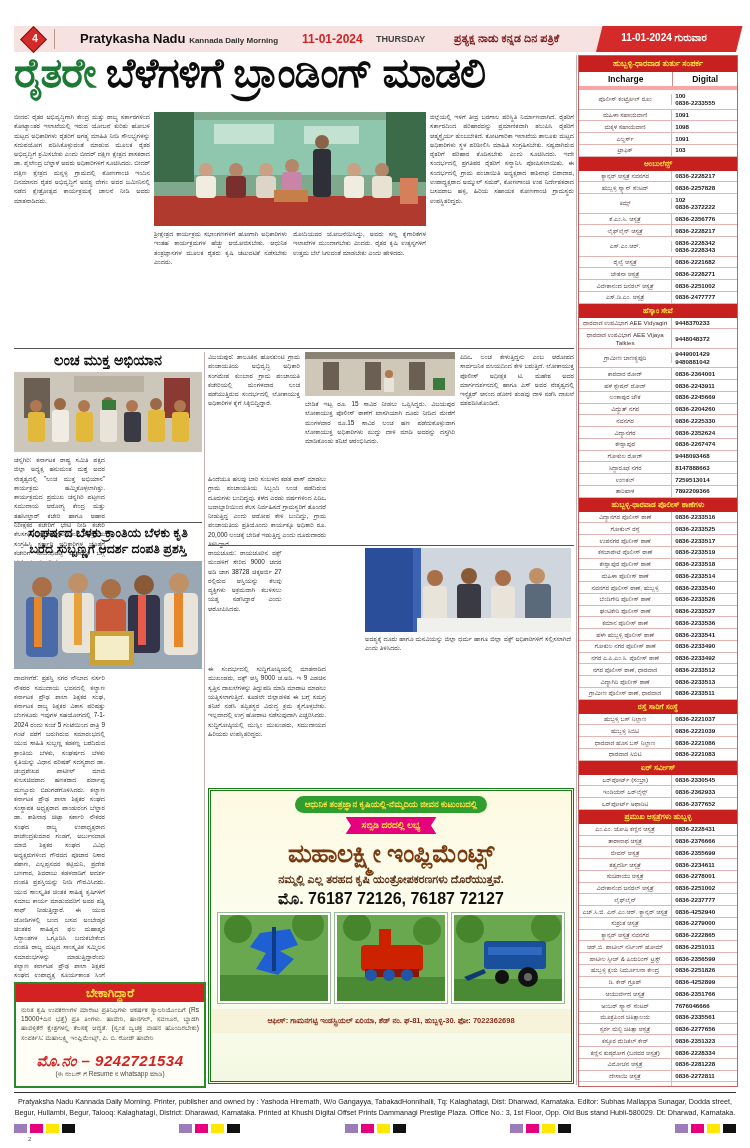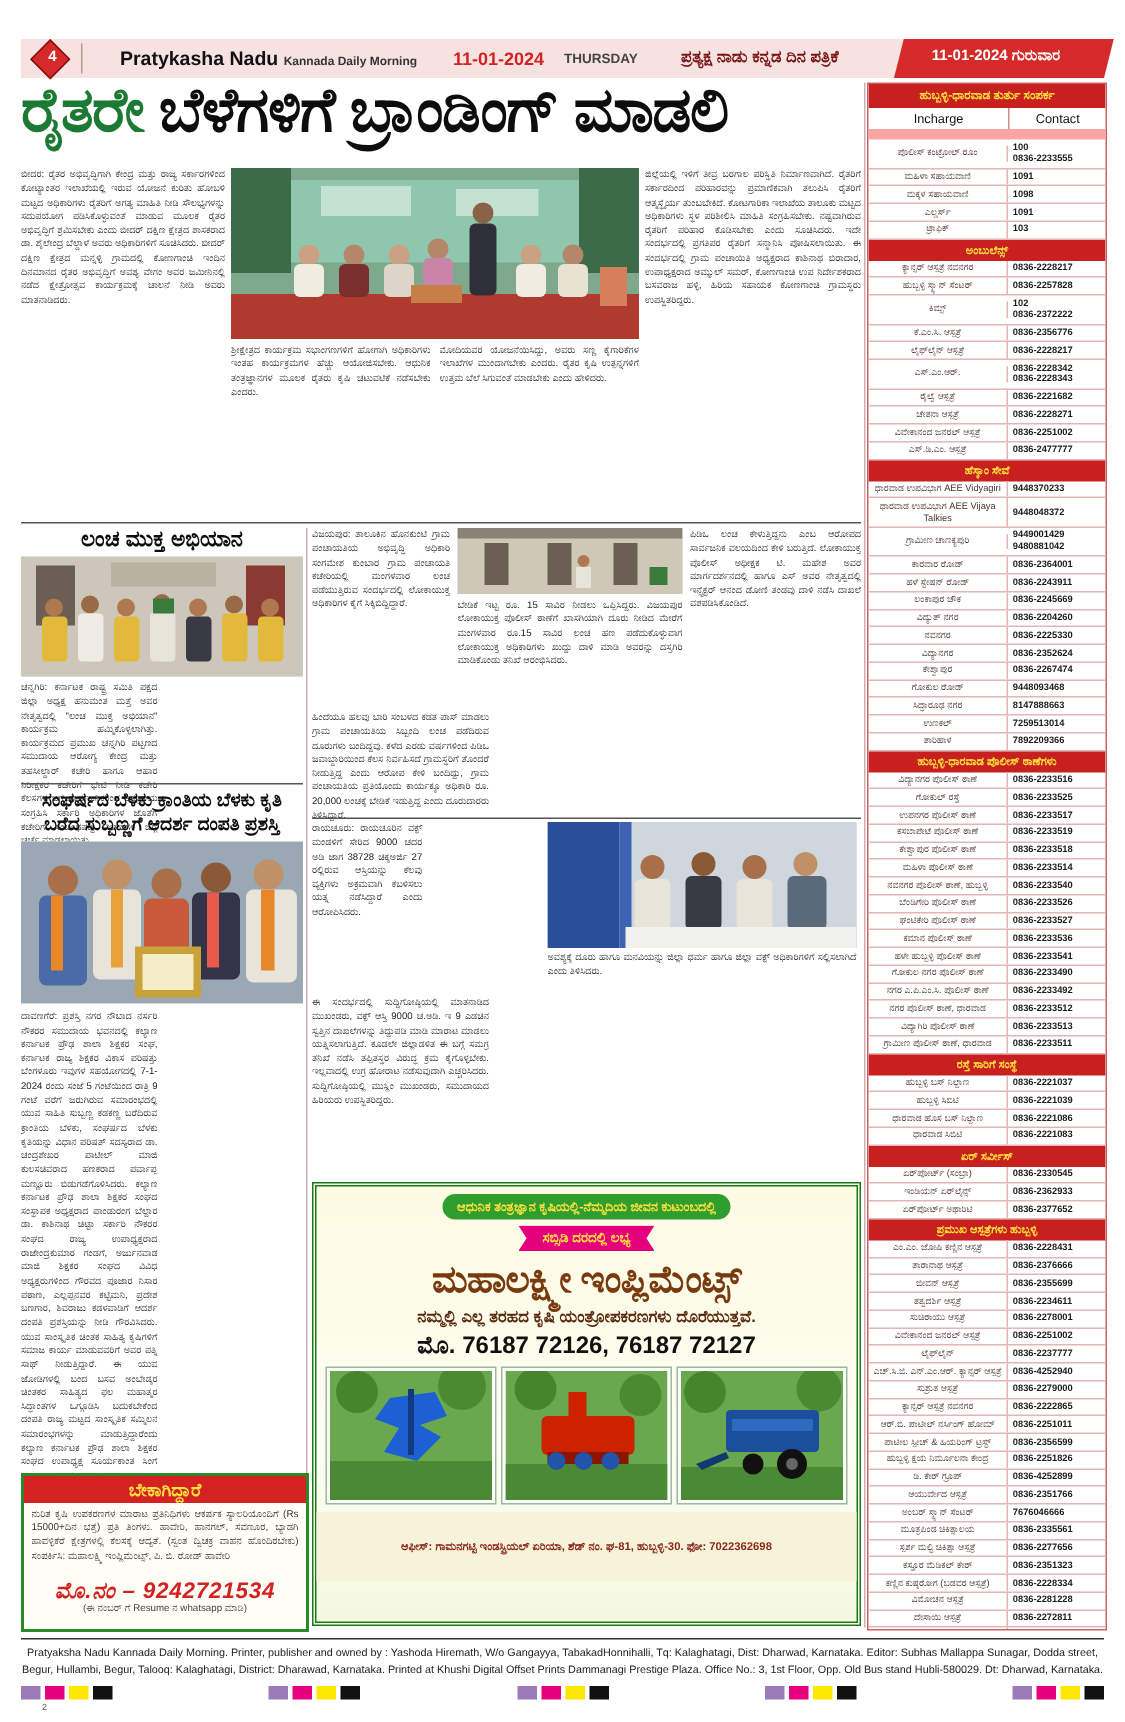--- a/index.html
+++ b/index.html
@@ -18,21 +18,21 @@
   .m-ribbon{position:absolute;right:0;top:0;width:140px;height:26px;background:#d42a2a;transform:skewX(-14deg);transform-origin:bottom;}
   .m-ribbon-text{position:absolute;right:6px;top:6px;width:132px;text-align:center;font-size:10px;font-weight:bold;color:#fff;}
 
   
   .headline{position:absolute;left:14px;top:50px;width:562px;height:56px;font-size:41px;font-weight:800;letter-spacing:-1px;color:#0d0d0d;white-space:nowrap;}
   .headline .green{color:#1d7a34;}
 
   
   .sidebar{position:absolute;left:578px;top:55px;width:158px;height:1030px;border:1px solid #c86060;overflow:hidden;background:#fff;}
   .sb-title{background:#c81f1f;color:#ffe23c;font-weight:bold;font-size:8px;text-align:center;padding:3px 1px;}
-  .sb-colhead{display:flex;border-bottom:7px solid #fca5a5;font-weight:normal;font-size:8.5px;color:#111;}
+  .sb-colhead{display:flex;border-bottom:4px solid #fca5a5;font-weight:bold;font-size:8.5px;color:#111;}
   .sb-colhead span{padding:2px;text-align:center;}
   .sb-band{background:#c81f1f;color:#ffe23c;font-weight:bold;font-size:7.5px;text-align:center;padding:2px 1px;}
   .srow{display:flex;border-bottom:1px solid #e3b6b6;align-items:center;}
   .sname{width:60%;font-size:6.2px;color:#4a3030;text-align:center;padding:1.5px 2px;line-height:1.25;border-right:1px solid #e3b6b6;}
   .scontact{width:40%;font-size:6.2px;color:#1a1a1a;font-weight:bold;text-align:left;padding:1.5px 3px;line-height:1.25;white-space:pre-line;}
   .vline-main{position:absolute;left:576px;top:55px;width:1px;height:1030px;background:#c9b0b0;}
 
   
   .btxt{font-size:6.4px;line-height:1.45;color:#222;text-align:justify;overflow:hidden;}
   .h2k{font-weight:800;color:#0d0d0d;text-align:center;}
@@ -74,21 +74,21 @@
 
   
   .ad{position:absolute;left:208px;top:788px;width:366px;height:296px;border:3px double #1a7a1a;background:linear-gradient(#fdfae2,#fcfef2 60%,#f3f8e2);text-align:center;box-sizing:border-box;}
   .ad-banner{display:inline-block;margin-top:5px;background:#2f9e2f;color:#ffe23c;font-weight:bold;font-size:8.5px;border-radius:9px;padding:3px 10px;}
   .ad-ribbon{display:inline-block;margin-top:4px;background:#e5007e;color:#ffe23c;font-weight:bold;font-size:9px;padding:3px 16px;clip-path:polygon(0 0,100% 0,94% 50%,100% 100%,0 100%,6% 50%);}
   .ad-title{margin-top:5px;font-size:25px;font-weight:800;color:#7a3a10;letter-spacing:-.5px;}
   .ad-sub{margin-top:4px;font-size:11px;font-weight:bold;color:#5a2a10;}
   .ad-phone{margin-top:4px;font-size:16px;font-weight:800;color:#111;}
   .ad-imgs{display:flex;justify-content:space-between;padding:5px 7px 0 7px;}
   .ad-imgs svg{border:2px solid #ffffff;outline:1px solid #9ab89a;}
-  .ad-addr{margin-top:6px;font-size:7.5px;font-weight:bold;color:#8a2a1a;background:#f7f3da;padding:18px 2px;}
+  .ad-addr{margin-top:6px;font-size:7.5px;font-weight:bold;color:#8a2a1a;background:#f7f3da;padding:7px 2px;}
 
   
   .footer{position:absolute;left:14px;top:1092px;width:722px;border-top:1px solid #333;padding-top:4px;font-size:7.2px;line-height:1.5;color:#222;text-align:center;}
   .regmarks{position:absolute;left:14px;top:1124px;width:722px;display:flex;justify-content:space-between;align-items:center;}
   .rg{display:flex;gap:3px;align-items:center;}
   .rg i{display:block;width:13px;height:9px;}
   .pageno{position:absolute;left:28px;top:1136px;font-size:6px;color:#555;}
 </style>
 </head>
 <body>
@@ -328,21 +328,21 @@
     <div class="w-head">ಬೇಕಾಗಿದ್ದಾರೆ</div>
     <div class="w-body">ನುರಿತ ಕೃಷಿ ಉಪಕರಣಗಳ ಮಾರಾಟ ಪ್ರತಿನಿಧಿಗಳು ಆಕರ್ಷಕ ಸ್ಯಾಲರಿಯೊಂದಿಗೆ (Rs 15000+ದಿನ ಭತ್ತೆ) ಪ್ರತಿ ತಿಂಗಳು. ಹಾವೇರಿ, ಹಾನಗಲ್, ಸವಣೂರ, ಬ್ಯಾಡಗಿ ಹಾವಳ್ಳಿಕೆರೆ ಕ್ಷೇತ್ರಗಳಲ್ಲಿ ಕೆಲಸಕ್ಕೆ ಆದ್ಯತೆ. (ಸ್ವಂತ ದ್ವಿಚಕ್ರ ವಾಹನ ಹೊಂದಿರಬೇಕು) ಸಂಪರ್ಕಿಸಿ: ಮಹಾಲಕ್ಷ್ಮಿ ಇಂಪ್ಲಿಮೆಂಟ್ಸ್, ಪಿ. ಬಿ. ರೋಡ್ ಹಾವೇರಿ</div>
     <div class="w-phone">ಮೊ.ನಂ – 9242721534</div>
     <div class="w-note">(ಈ ನಂಬರ್ ಗೆ Resume ನ whatsapp ಮಾಡಿ)</div>
   </div>
 
   <div class="sidebar">
     <div class="sb-title">ಹುಬ್ಬಳ್ಳಿ-ಧಾರವಾಡ ತುರ್ತು ಸಂಪರ್ಕ</div>
     <div class="sb-colhead">
       <span style="width:60%;border-right:1px solid #cf8c8c;">Incharge</span>
-      <span style="width:40%;">Contact</span>
+      <span style="width:40%;">Digital</span>
     </div>
     <div id="sidebar-rows">
         <div class="srow">
           <span class="sname">ಪೊಲೀಸ್ ಕಂಟ್ರೋಲ್ ರೂಂ</span>
           <span class="scontact">100
 0836-2233555</span>
         </div>
         <div class="srow">
           <span class="sname">ಮಹಿಳಾ ಸಹಾಯವಾಣಿ</span>
           <span class="scontact">1091</span>

